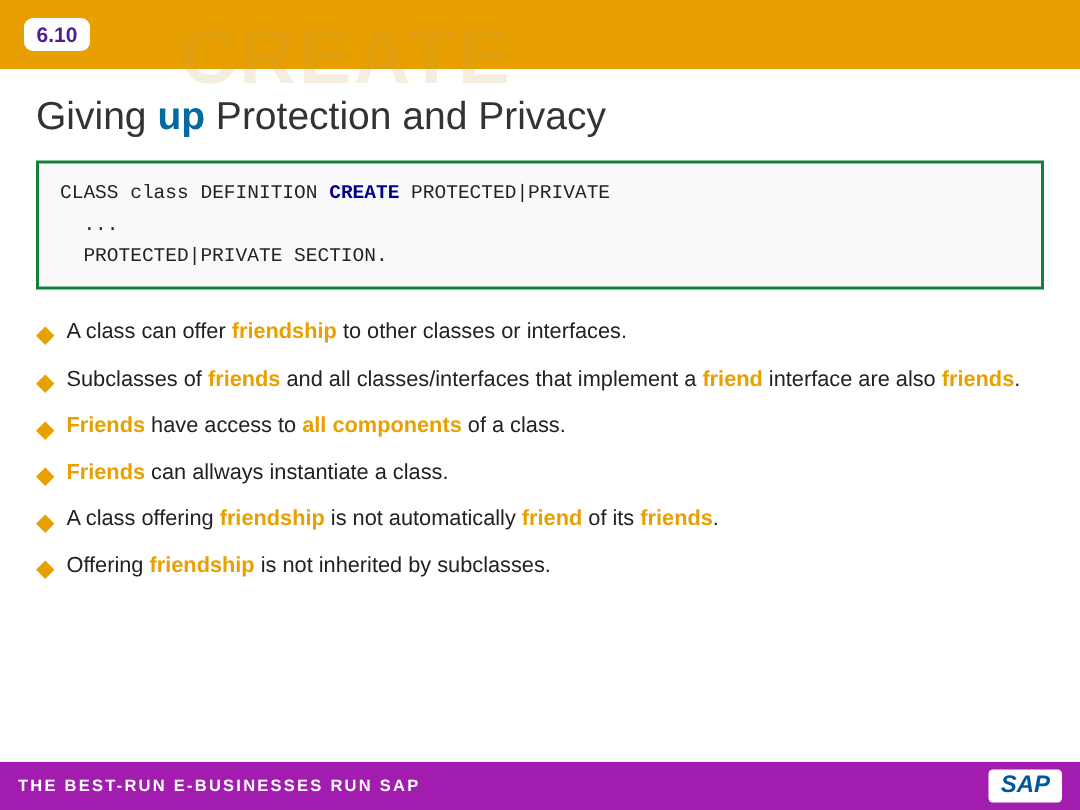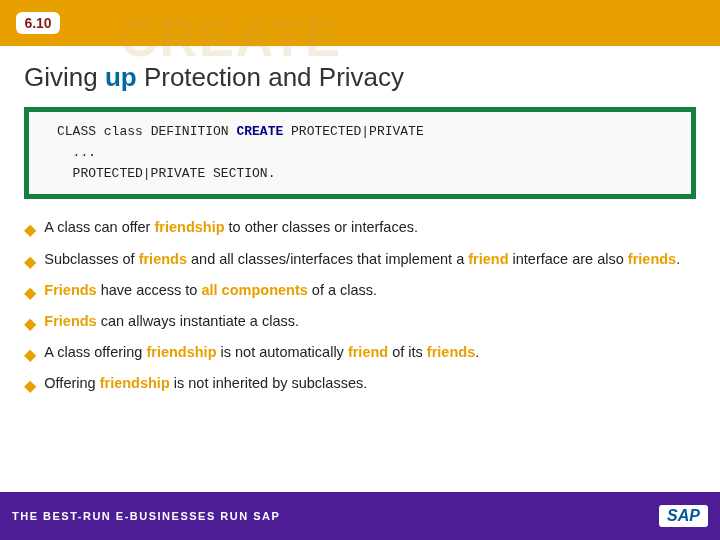--- a/index.html
+++ b/index.html
@@ -25,21 +25,21 @@
 
     #header-title {
       color: #fff;
       font-weight: bold;
       font-size: 18px;
       letter-spacing: 0.5px;
     }
 
     #badge {
       background: #fff;
-      color: #7f1d1d;
+      color: #4c1d95;
       font-weight: bold;
       font-size: 14px;
       border-radius: 6px;
       padding: 3px 8px;
       min-width: 44px;
       text-align: center;
     }
 
     
     #watermark {
@@ -70,23 +70,23 @@
       margin-bottom: 14px;
     }
 
     #page-heading .highlight-up {
       color: #0369a1;
       font-weight: bold;
     }
 
     
     #code-box {
-      border: 5px solid #15803d;
+      border: 2px solid #15803d;
       background: #f9f9f9;
-      padding: 10px 28px;
+      padding: 10px 14px;
       font-family: 'Courier New', Courier, monospace;
       font-size: 13px;
       color: #222;
       margin-bottom: 18px;
       line-height: 1.6;
     }
     #code-box .kw-create { color: #00008b; font-weight: bold; }
 
     
     #bullet-list {
@@ -113,22 +113,22 @@
 
     .orange { color: #e8a000; font-weight: bold; }
     .bold { font-weight: bold; }
 
     
     #footer {
       position: absolute;
       bottom: 0;
       left: 0;
       right: 0;
-      height: 48px;
-      background: #4c1d95;
+      height: 32px;
+      background: #a21caf;
       display: flex;
       align-items: center;
       justify-content: space-between;
       padding: 16px 12px;
     }
 
     #footer-text {
       color: #fff;
       font-size: 11px;
       font-weight: bold;

